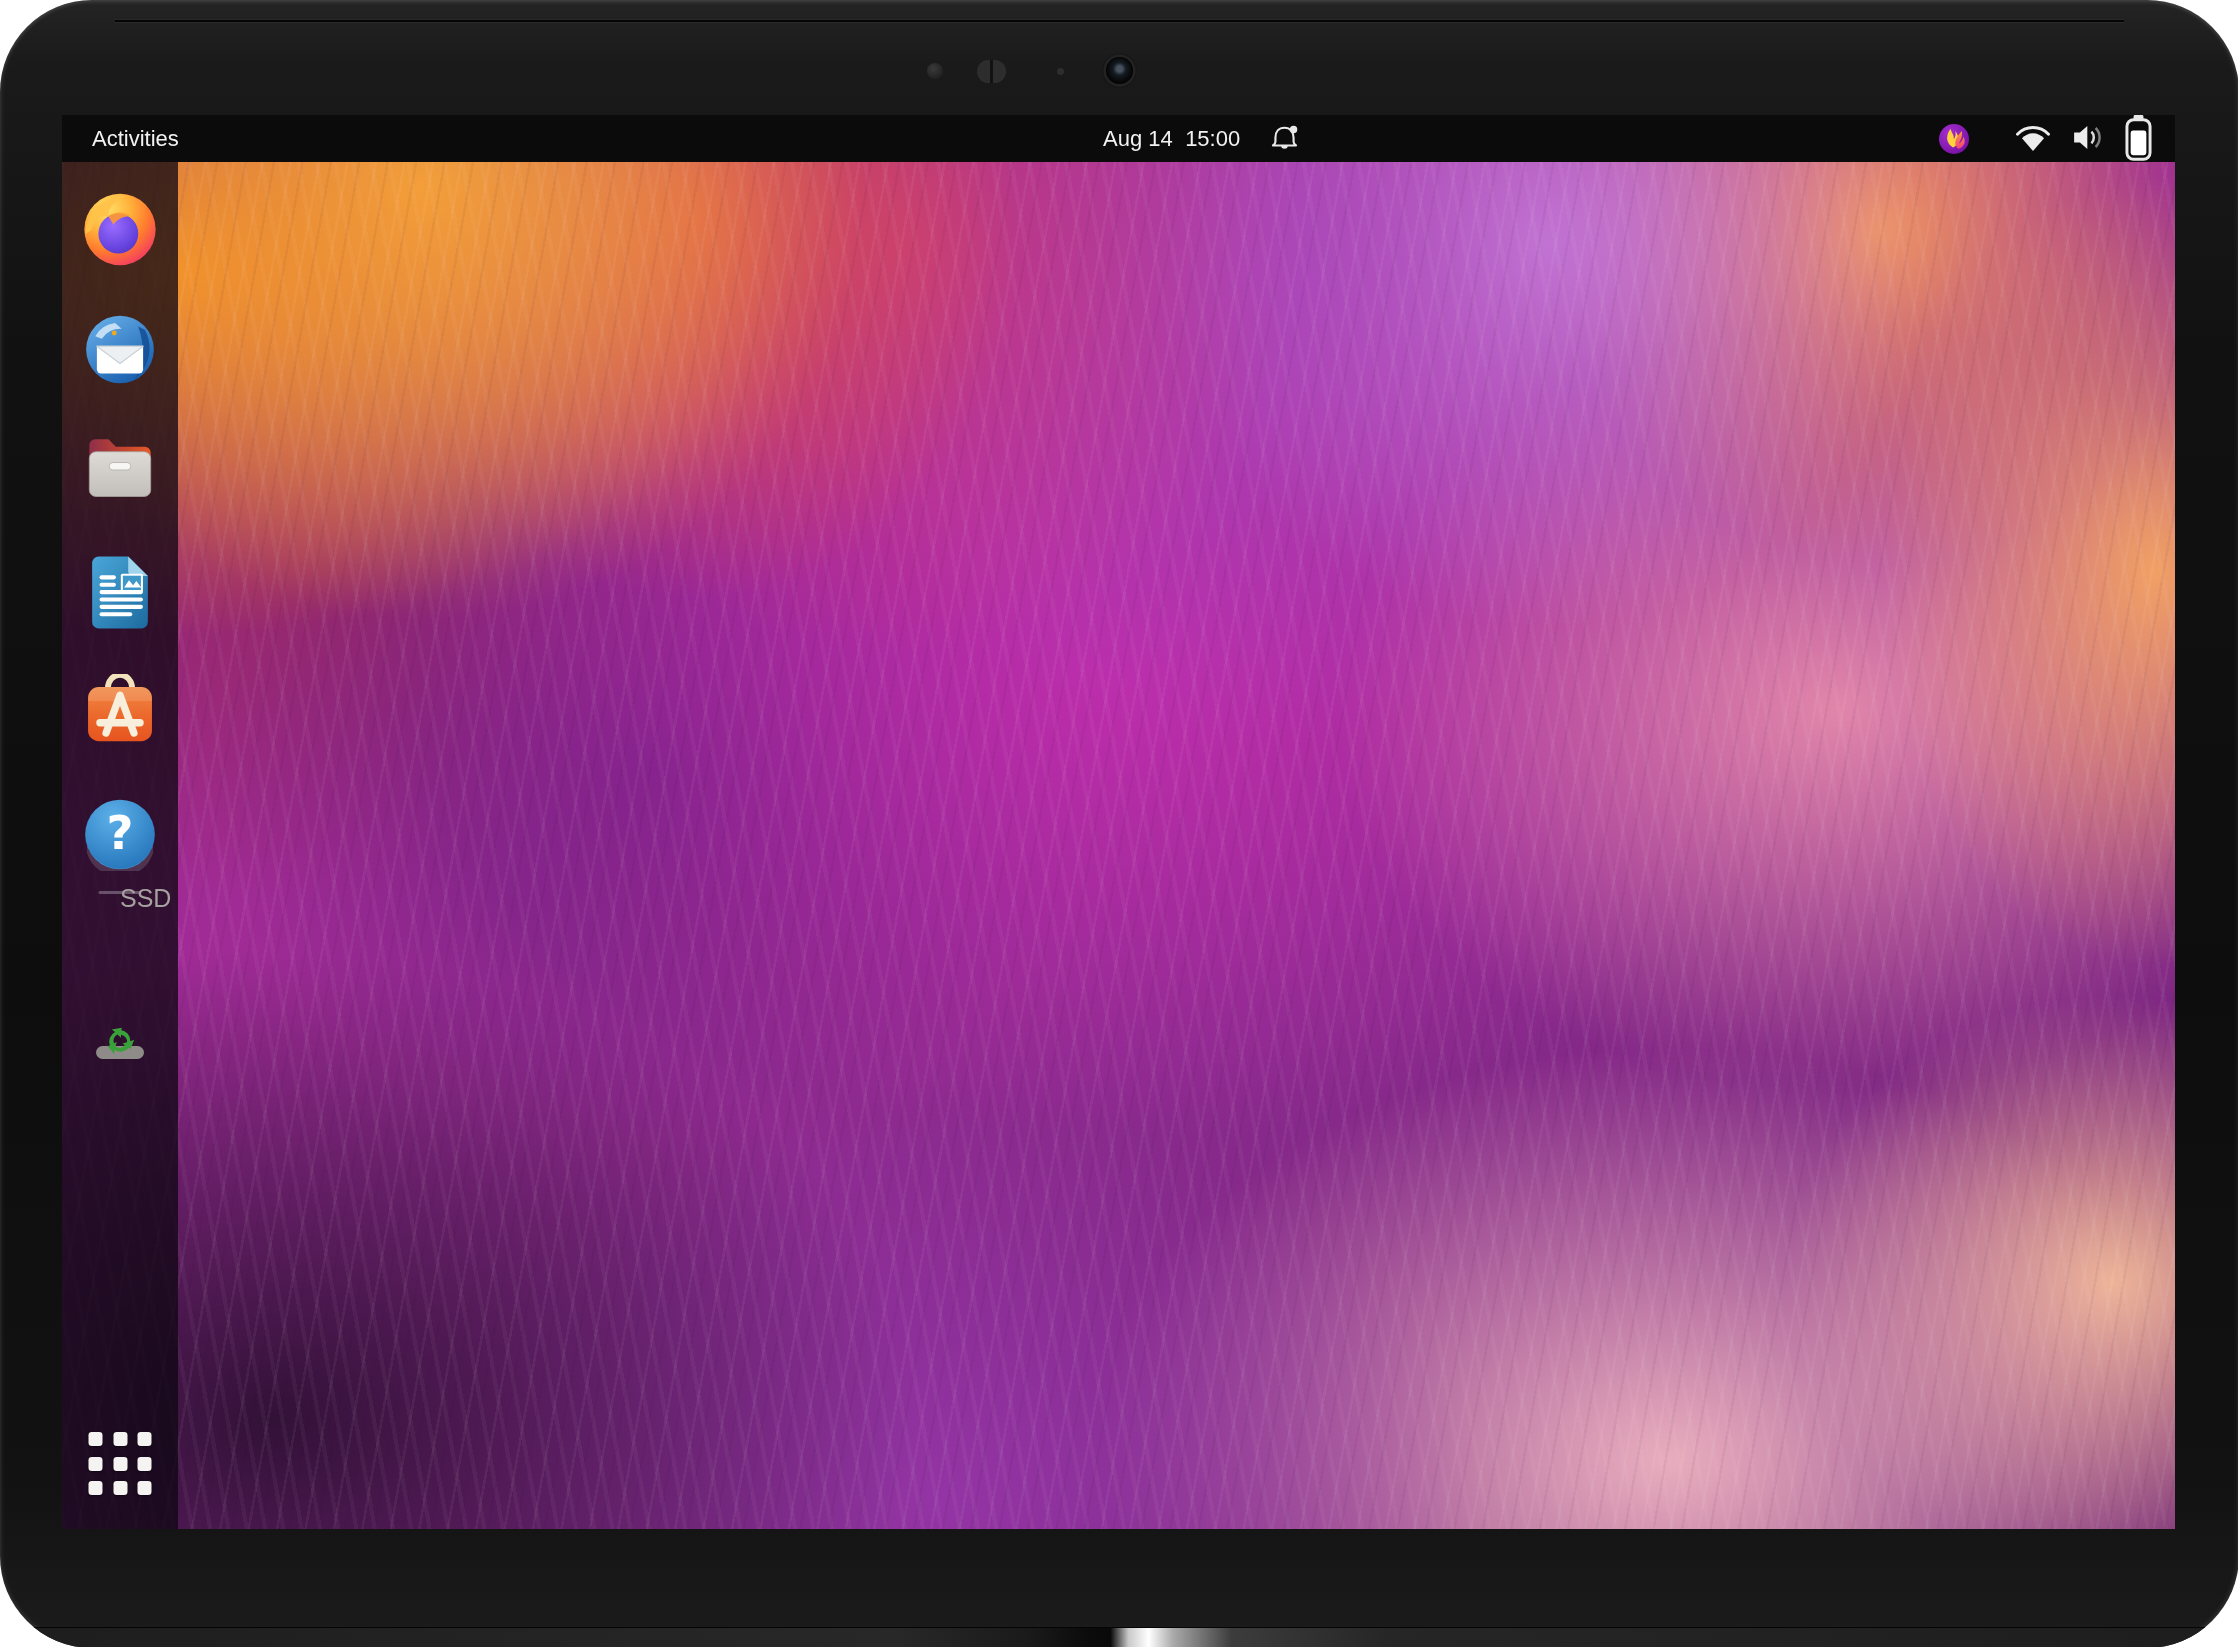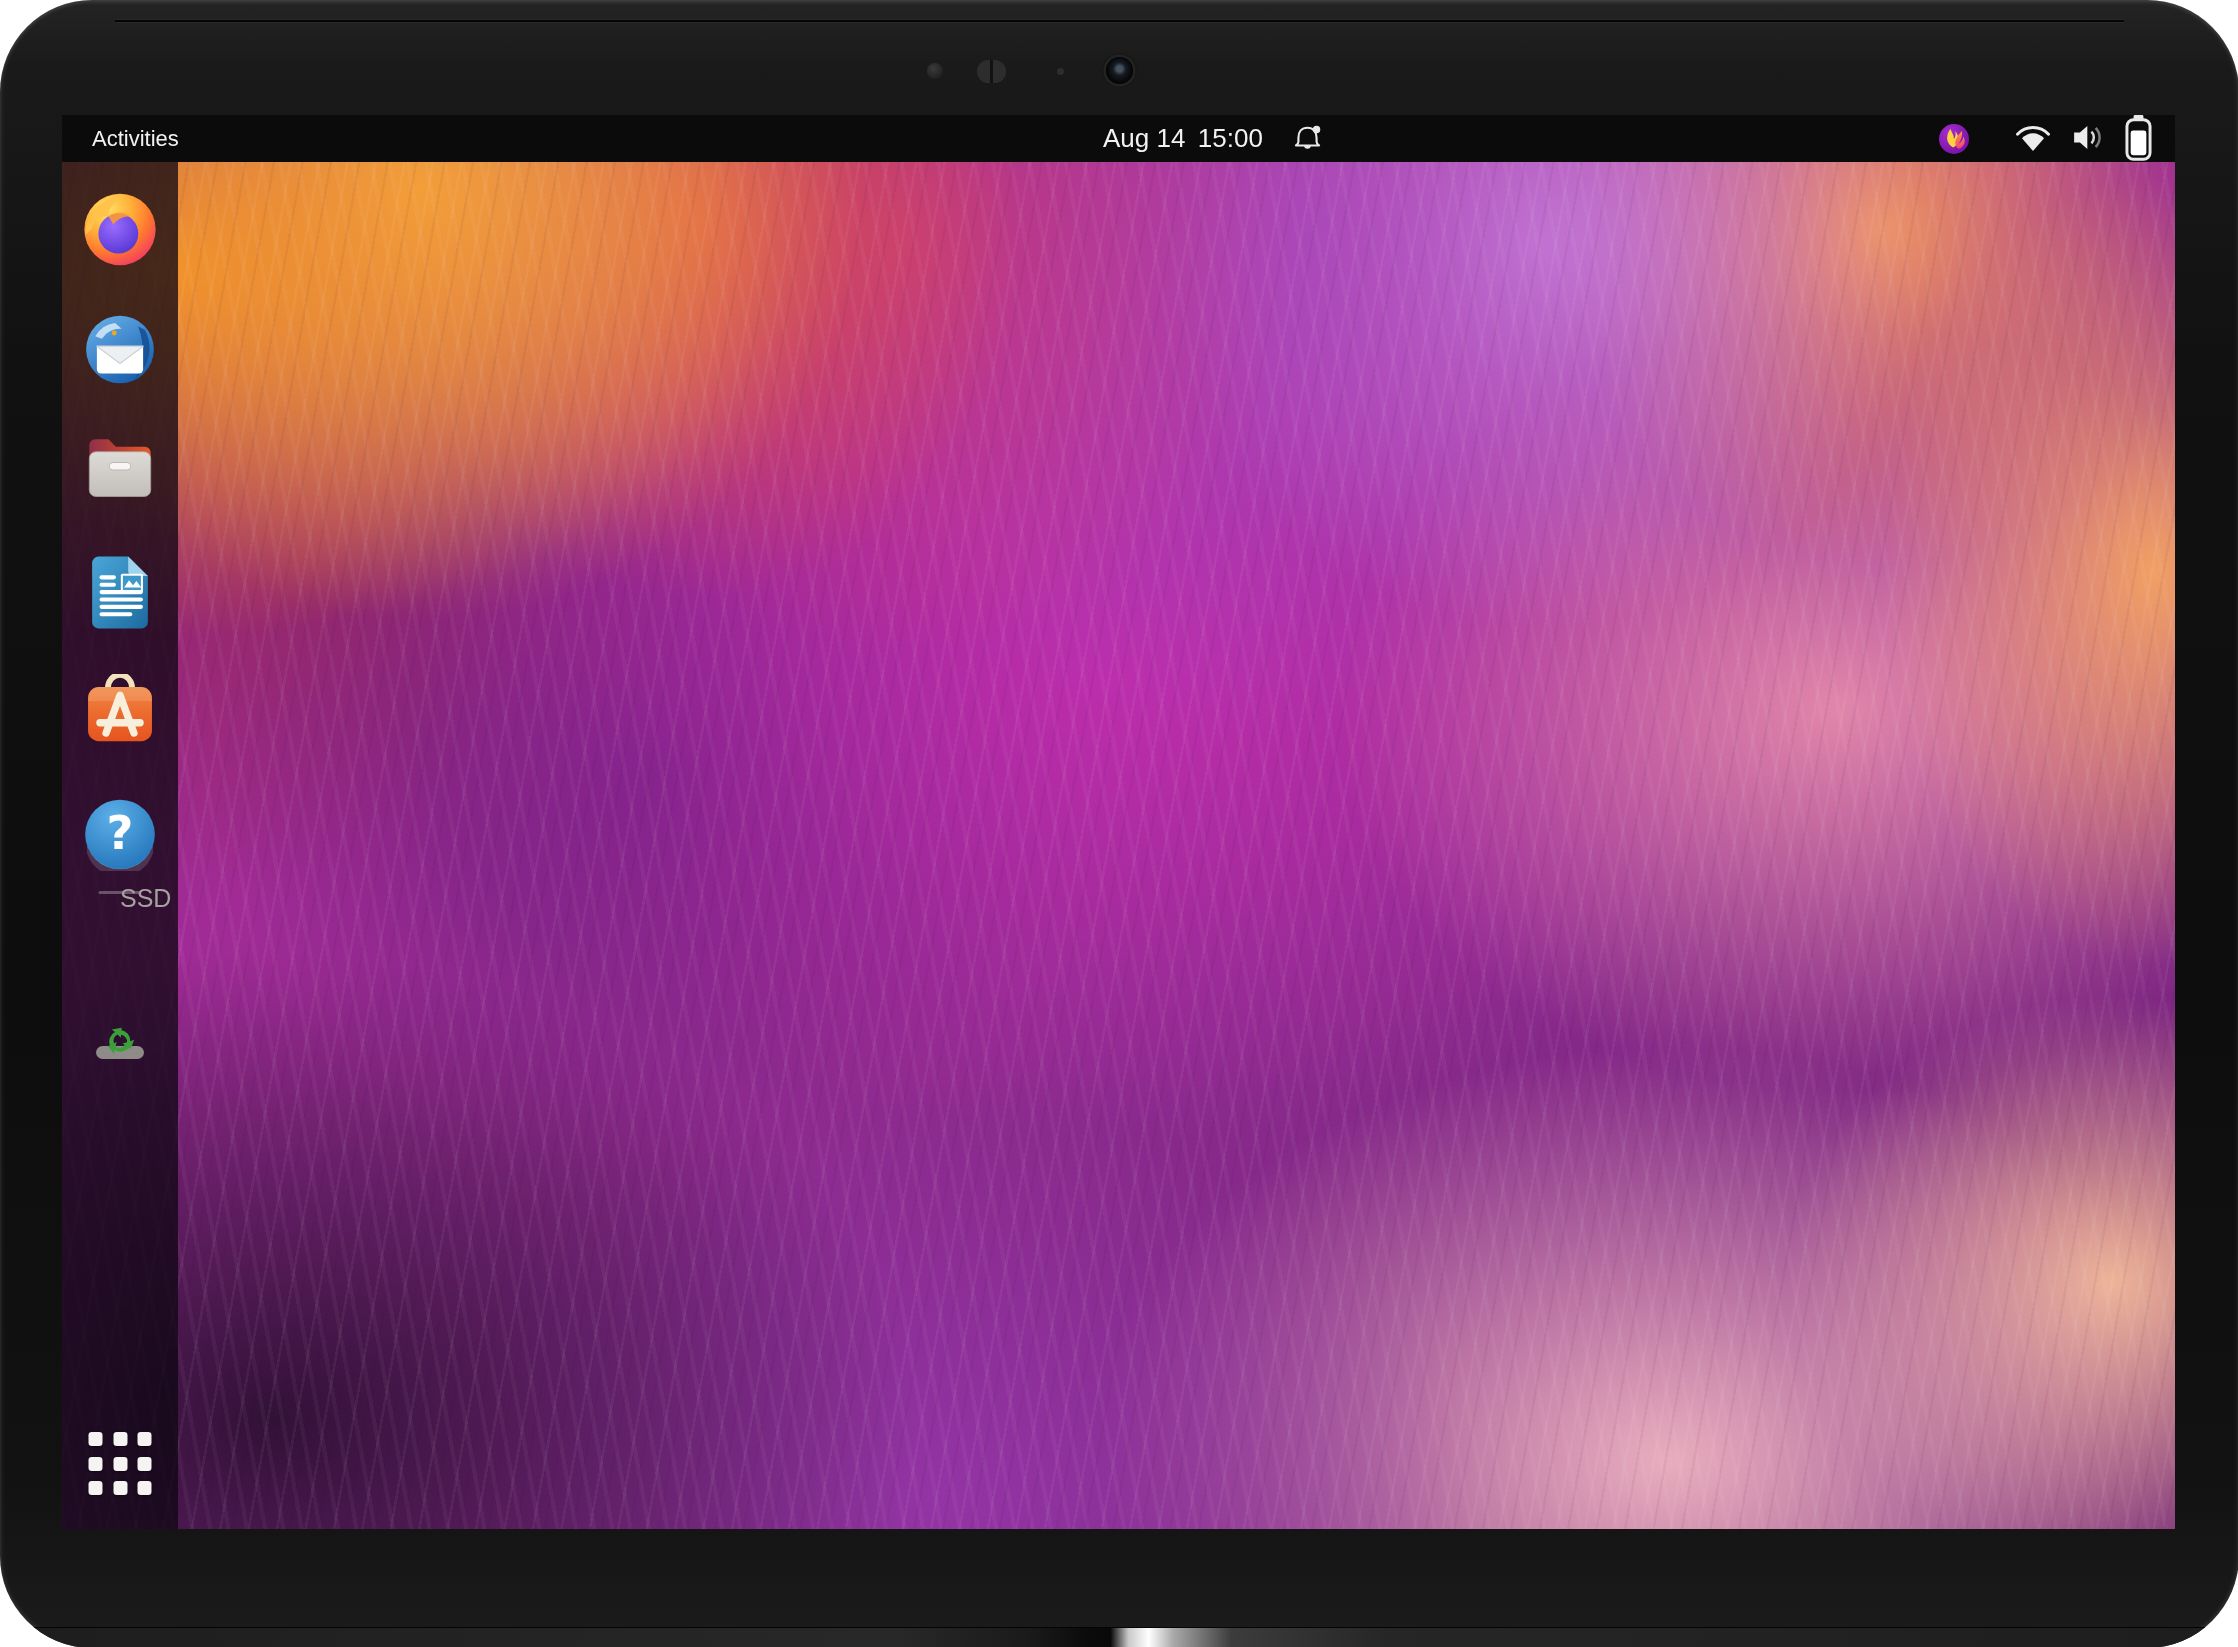--- a/index.html
+++ b/index.html
@@ -60,21 +60,21 @@
       radial-gradient(35% 40% at 42% 98%, rgba(150,55,170,0.85), rgba(150,55,170,0) 72%),
       radial-gradient(38% 42% at 76% 95%, rgba(242,185,195,0.92), rgba(242,185,195,0) 72%),
       radial-gradient(22% 30% at 97% 82%, rgba(250,195,150,0.9), rgba(250,195,150,0) 70%),
       linear-gradient(155deg,#8d2470 0%,#a12b96 35%,#8a2a8e 60%,#6f2372 100%);
   }
 
   
   .topbar{position:absolute;left:0;top:0;width:2113px;height:47px;background:var(--topbar-bg);color:var(--text);}
   .activities{position:absolute;left:30px;top:0;height:47px;line-height:47px;
     font-size:22px;color:var(--text);background:none;border:none;cursor:default;}
-  .clock-group{position:absolute;left:1041px;top:0;height:47px;display:flex;align-items:center;font-size:26px;color:var(--text);}
+  .clock-group{position:absolute;left:1041px;top:0;height:47px;display:flex;align-items:center;font-size:22px;color:var(--text);}
   .clock-group .date{margin-right:12.4px;}
   .clock-group .bell{margin-left:28px;display:flex;align-items:center;}
   .tray{position:absolute;right:20px;top:0;height:47px;display:flex;align-items:center;gap:18px;}
   .flame-badge{width:30px;height:30px;border-radius:50%;margin-right:28px;
     background:radial-gradient(circle at 35% 30%,#a32fd0,#7d14a8 72%);
     display:flex;align-items:center;justify-content:center;}
 
   
   .dock{position:absolute;left:0;top:47px;bottom:0;width:116px;background:var(--dock-overlay);}
   .dock-item{position:absolute;left:50%;transform:translateX(-50%);background:none;border:none;padding:0;cursor:default;display:block;}

